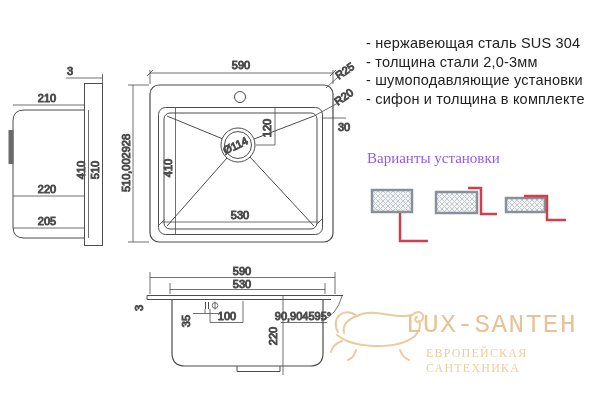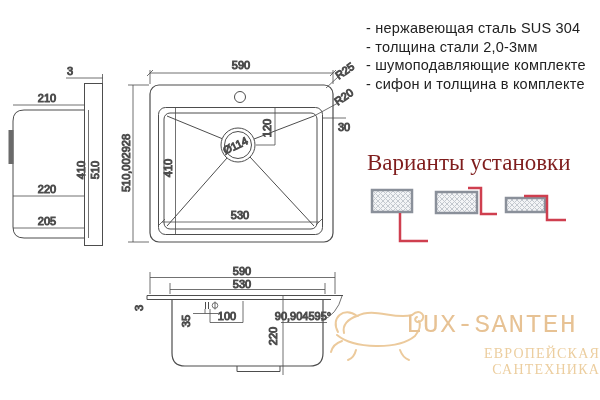--- a/index.html
+++ b/index.html
@@ -1,28 +1,28 @@
 <!DOCTYPE html>
 <html><head>
 <meta charset="utf-8">
 <style>
   html,body{margin:0;padding:0;}
   body{width:600px;height:400px;background:#ffffff;overflow:hidden;position:relative;
        font-family:"Liberation Sans",sans-serif;}
   .stage{position:absolute;inset:0;width:600px;height:400px;}
   svg text{font-family:"Liberation Sans",sans-serif;fill:#333;font-size:11px;}
-  .features{position:absolute;left:366px;top:19px;color:#222;font-size:14.5px;
+  .features{position:absolute;left:366px;top:34px;color:#222;font-size:14.5px;
             line-height:18.5px;letter-spacing:.2px;}
   .install-title{position:absolute;left:367px;top:150px;font-family:"Liberation Serif",serif;
-                 font-size:23px;color:#7f1d1d;}
+                 font-size:15px;color:#8b5cf6;}
   .install-opt{position:absolute;}
   .wm-brand{position:absolute;left:406px;top:310px;font-family:Liberation Mono, monospace;
             font-size:26px;letter-spacing:1.5px;color:#e7c294;}
-  .wm-tagline{position:absolute;left:451px;top:346px;font-family:"Liberation Serif",serif;
-              font-size:14px;letter-spacing:1.2px;color:#ecce9f;text-align:right;}
+  .wm-tagline{position:absolute;left:426px;top:346px;font-family:"Liberation Serif",serif;
+              font-size:12px;letter-spacing:1.2px;color:#ecce9f;}
   .wm-tub{position:absolute;left:326px;top:292px;}
 </style>
 </head>
 <body>
 
 <div class="stage">
 
   <svg class="wm-tub" width="102" height="80" viewBox="0 0 102 80">
     <g fill="none" stroke="#ecca9c" stroke-width="2" stroke-linecap="round">
       <path d="M12,40 C4,26 18,14 31,24 C22,27 16,33 18,41"></path>
@@ -134,21 +134,21 @@
       <text x="190" y="321" text-anchor="middle" transform="rotate(-90 190 321)">35</text>
       <text x="227" y="319.5" text-anchor="middle">100</text>
       <text x="277" y="336" text-anchor="middle" transform="rotate(-90 277 336)">220</text>
       <text x="303" y="320" text-anchor="middle">90,904595°</text>
     </g>
   </svg>
 
   <div class="features">
     <div>- нержавеющая сталь SUS 304</div>
     <div>- толщина стали 2,0-3мм</div>
-    <div>- шумоподавляющие комплекте</div>
+    <div>- шумоподавляющие установки</div>
     <div>- сифон и толщина в комплекте</div>
   </div>
 
   <div class="install-title">Варианты установки</div>
 
   <svg class="install-opt" style="left:368px;top:186px" width="70" height="62" viewBox="0 0 70 62">
     <defs>
       <pattern id="h1" width="5" height="5" patternUnits="userSpaceOnUse">
         <rect width="5" height="5" fill="#f3f4f6"></rect>
         <path d="M0,5 L5,0 M0,0 L5,5" stroke="#c3c8cf" stroke-width="1"></path>

